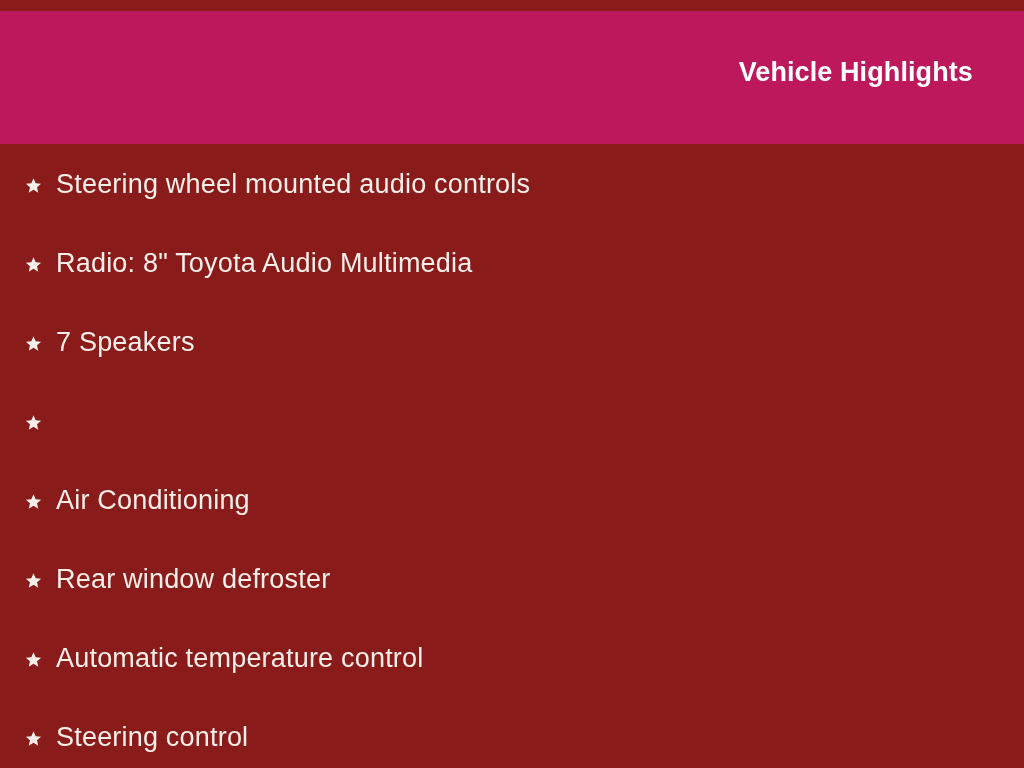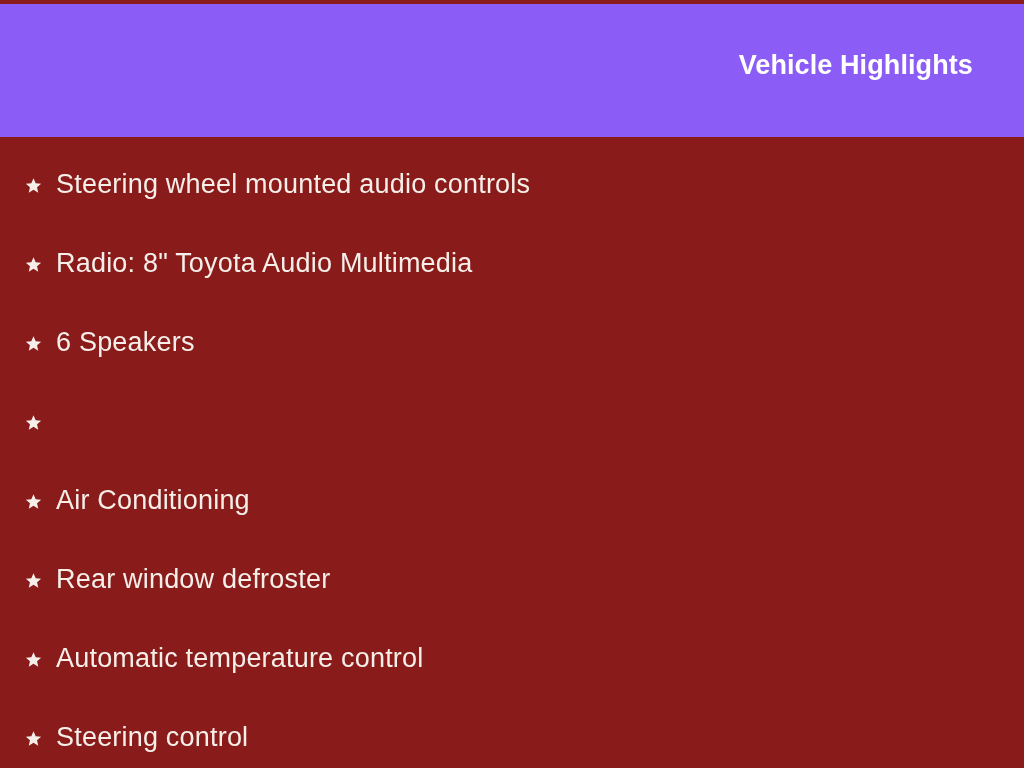--- a/index.html
+++ b/index.html
@@ -18,24 +18,24 @@
     position: relative;
     width: 1024px;
     height: 768px;
     background: #8a1b1b;
   }
 
   
   #header-band {
     position: absolute;
     left: 0;
-    top: 4px;
+    top: 11px;
     width: 1024px;
     height: 133px;
-    background: #8b5cf6;
+    background: #be185d;
     box-sizing: border-box;
   }
 
   #slide-title {
     position: absolute;
     right: 51px;
     top: 48px;
     margin: 0;
     font-family: "Liberation Sans", sans-serif;
     font-size: 27px;
@@ -123,21 +123,21 @@
       </span>
       <span class="bullet-text">Radio: 8" Toyota Audio Multimedia</span>
     </li>
 
     <li class="bullet-row">
       <span class="bullet-star">
         <svg viewBox="0 0 24 24" aria-hidden="true">
           <polygon points="12,1.6 15.1,8.7 22.8,9.4 17,14.5 18.7,22.1 12,18.1 5.3,22.1 7,14.5 1.2,9.4 8.9,8.7" fill="#f6efe9"></polygon>
         </svg>
       </span>
-      <span class="bullet-text">6 Speakers</span>
+      <span class="bullet-text">7 Speakers</span>
     </li>
 
     <li class="bullet-row">
       <span class="bullet-star">
         <svg viewBox="0 0 24 24" aria-hidden="true">
           <polygon points="12,1.6 15.1,8.7 22.8,9.4 17,14.5 18.7,22.1 12,18.1 5.3,22.1 7,14.5 1.2,9.4 8.9,8.7" fill="#f6efe9"></polygon>
         </svg>
       </span>
     </li>
 

